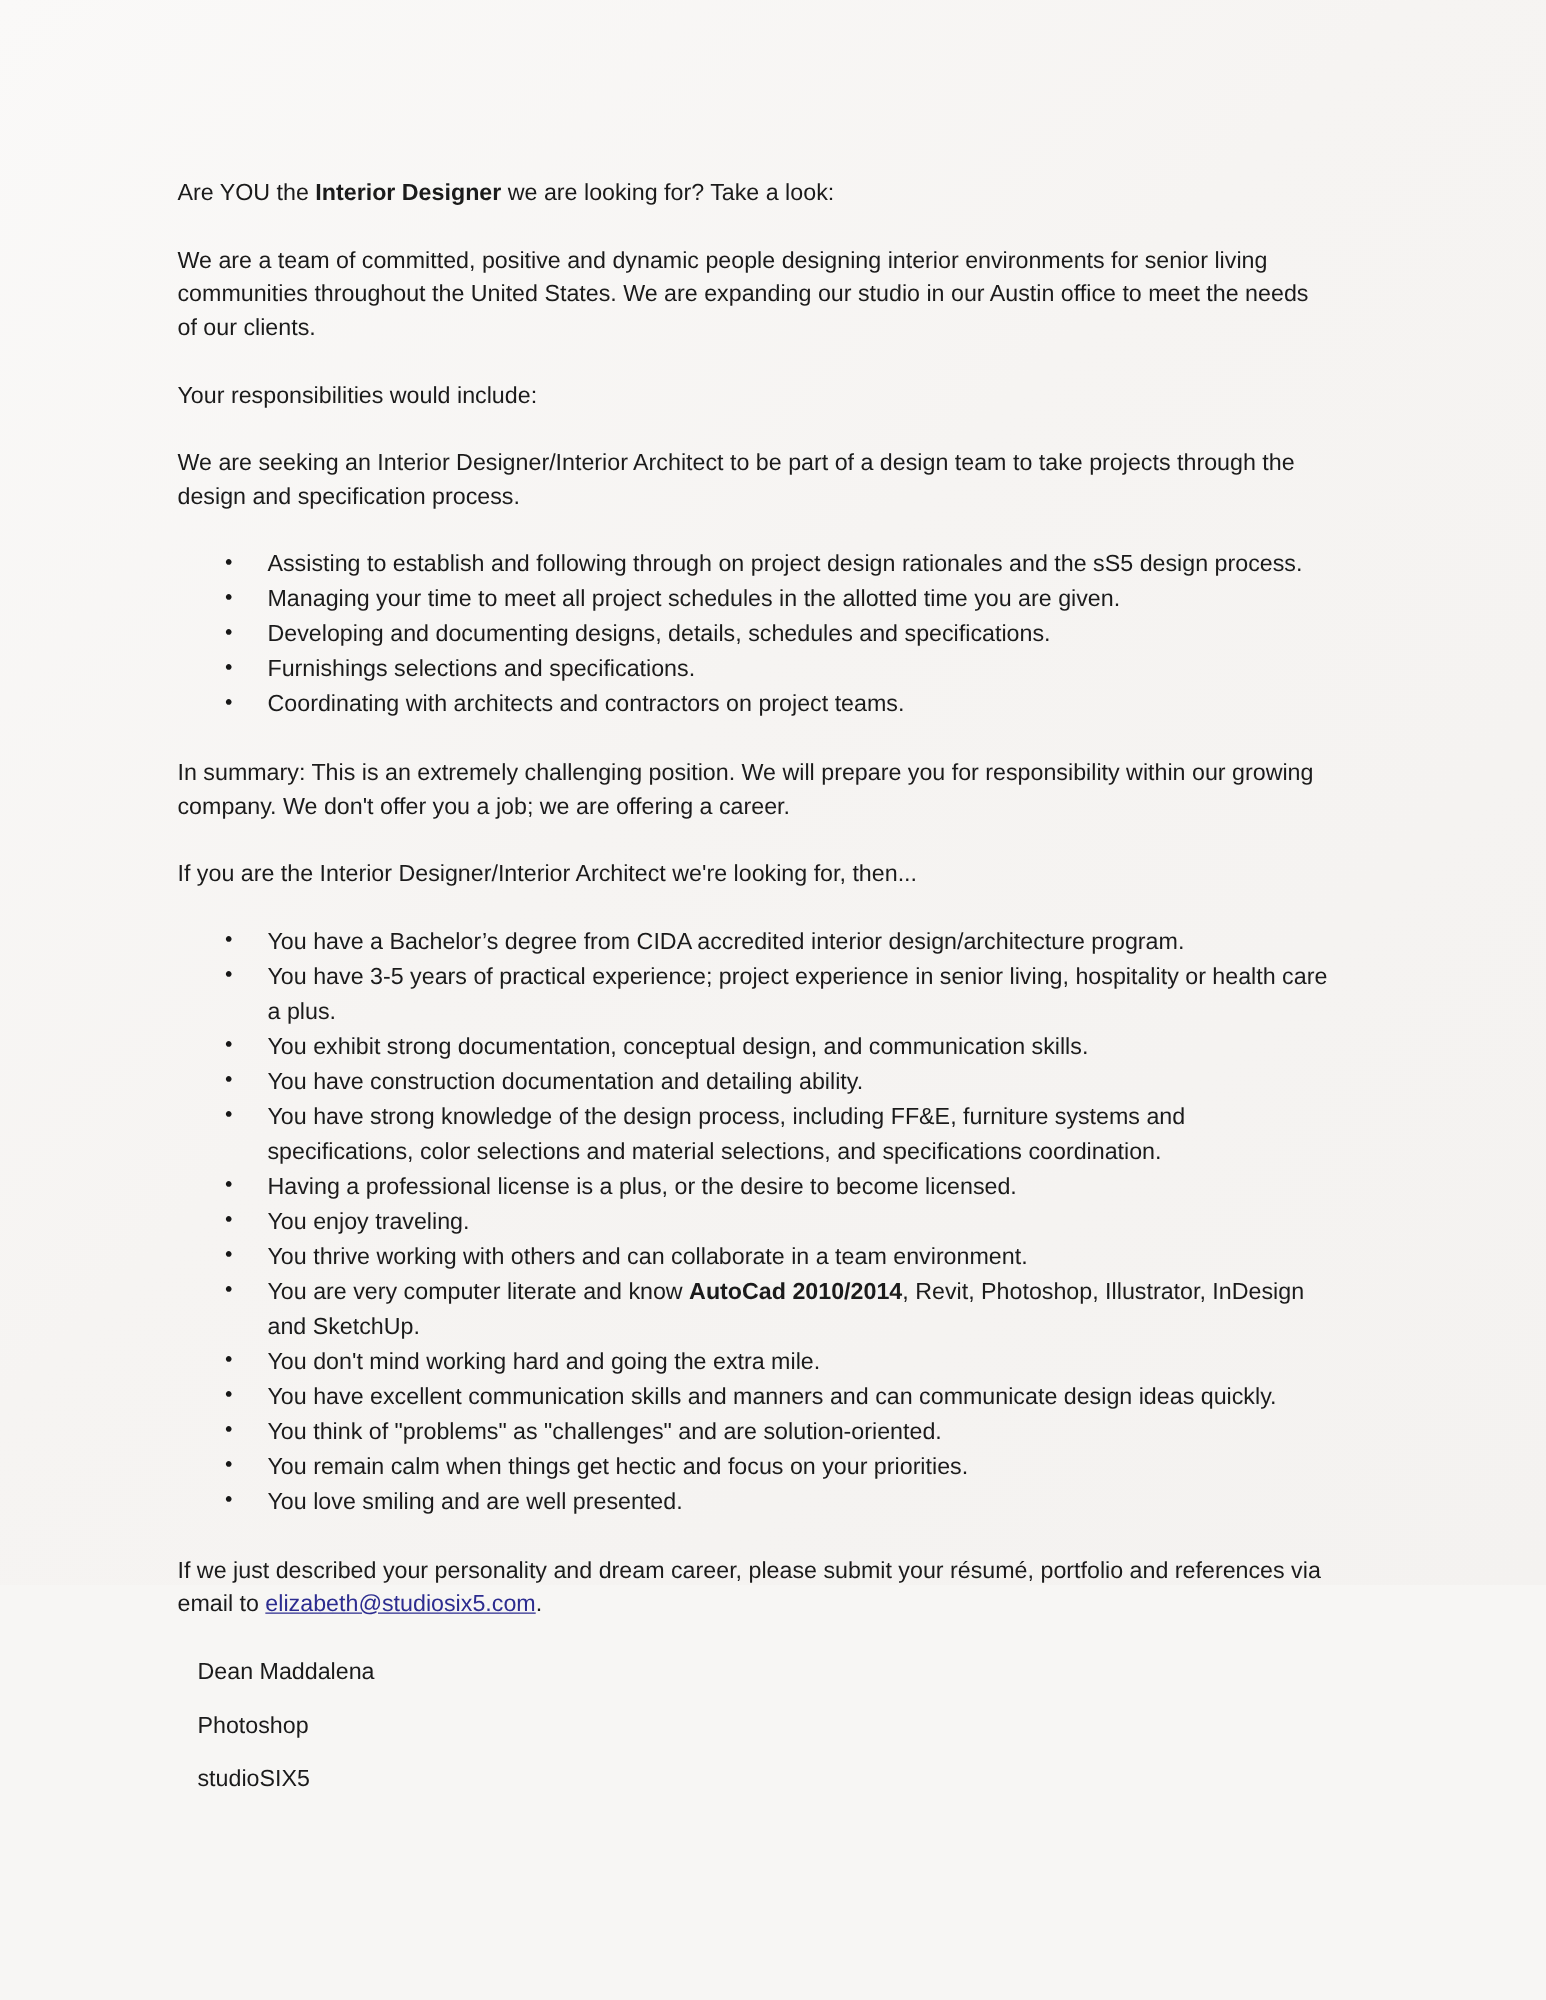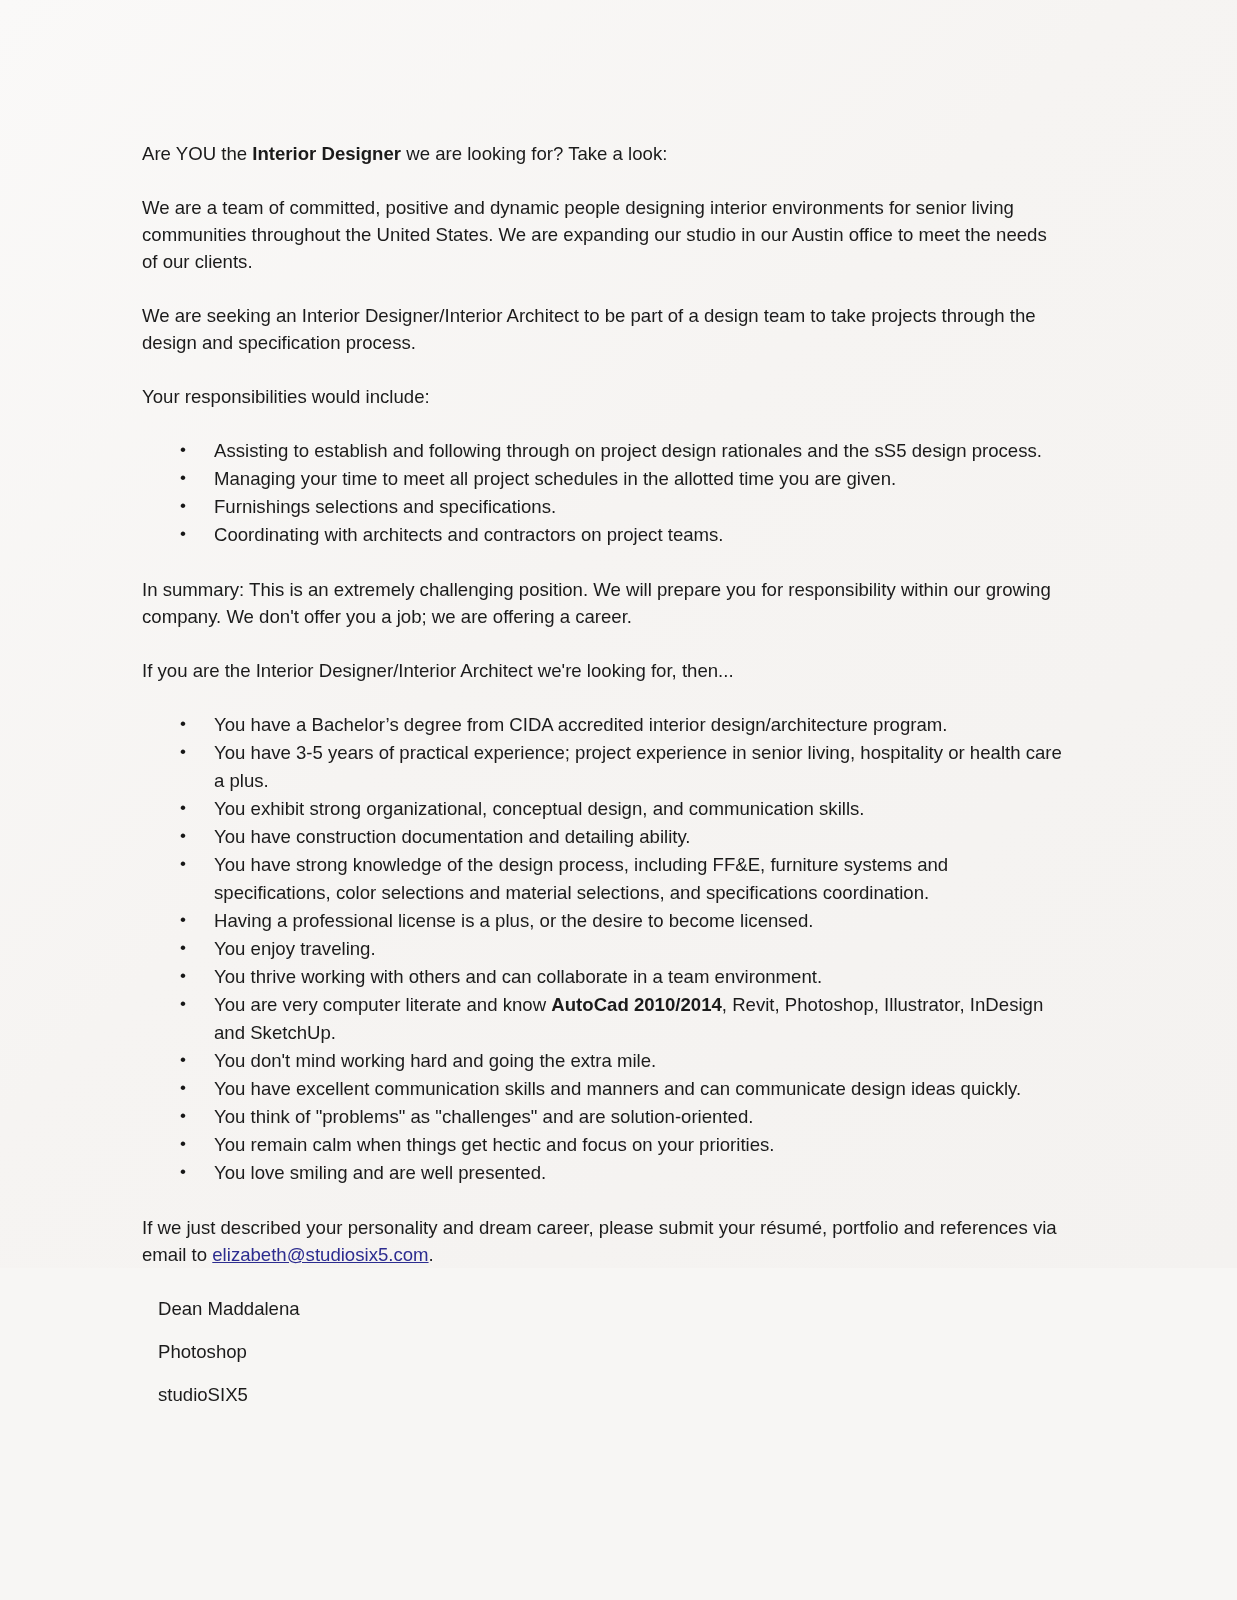--- a/index.html
+++ b/index.html
@@ -73,39 +73,40 @@
 </head>
 <body>
 
 <div class="page">
   <div class="doc-body">
 
     <p class="para"><span>Are YOU the </span><span class="bold">Interior Designer</span><span> we are looking for? Take a look:</span></p>
 
     <p class="para">We are a team of committed, positive and dynamic people designing interior environments for senior living communities throughout the United States. We are expanding our studio in our Austin office to meet the needs of our clients.</p>
 
+    <p class="para lead-in">Your responsibilities would include:</p>
+
     <p class="para">We are seeking an Interior Designer/Interior Architect to be part of a design team to take projects through the design and specification process.</p>
-
-    <p class="para lead-in">Your responsibilities would include:</p>
 
     <ul class="bullets">
       <li>Assisting to establish and following through on project design rationales and the sS5 design process.</li>
       <li>Managing your time to meet all project schedules in the allotted time you are given.</li>
+      <li>Developing and documenting designs, details, schedules and specifications.</li>
       <li>Furnishings selections and specifications.</li>
       <li>Coordinating with architects and contractors on project teams.</li>
     </ul>
 
     <p class="para">In summary:  This is an extremely challenging position. We will prepare you for responsibility within our growing company. We don't offer you a job; we are offering a career.</p>
 
     <p class="para lead-in">If you are the Interior Designer/Interior Architect we're looking for, then...</p>
 
     <ul class="bullets">
       <li>You have a Bachelor’s degree from CIDA accredited interior design/architecture program.</li>
       <li>You have 3-5 years of practical experience; project experience in senior living, hospitality or health care a plus.</li>
-      <li>You exhibit strong organizational, conceptual design, and communication skills.</li>
+      <li>You exhibit strong documentation, conceptual design, and communication skills.</li>
       <li>You have construction documentation and detailing ability.</li>
       <li>You have strong knowledge of the design process, including FF&amp;E, furniture systems and specifications, color selections and material selections, and specifications coordination.</li>
       <li>Having a professional license is a plus, or the desire to become licensed.</li>
       <li>You enjoy traveling.</li>
       <li>You thrive working with others and can collaborate in a team environment.</li>
       <li><span>You are very computer literate and know </span><span class="bold">AutoCad 2010/2014</span><span>, Revit, Photoshop, Illustrator, InDesign and SketchUp.</span></li>
       <li>You don't mind working hard and going the extra mile.</li>
       <li>You have excellent communication skills and manners and can communicate design ideas quickly.</li>
       <li>You think of "problems" as "challenges" and are solution-oriented.</li>
       <li>You remain calm when things get hectic and focus on your priorities.</li>

